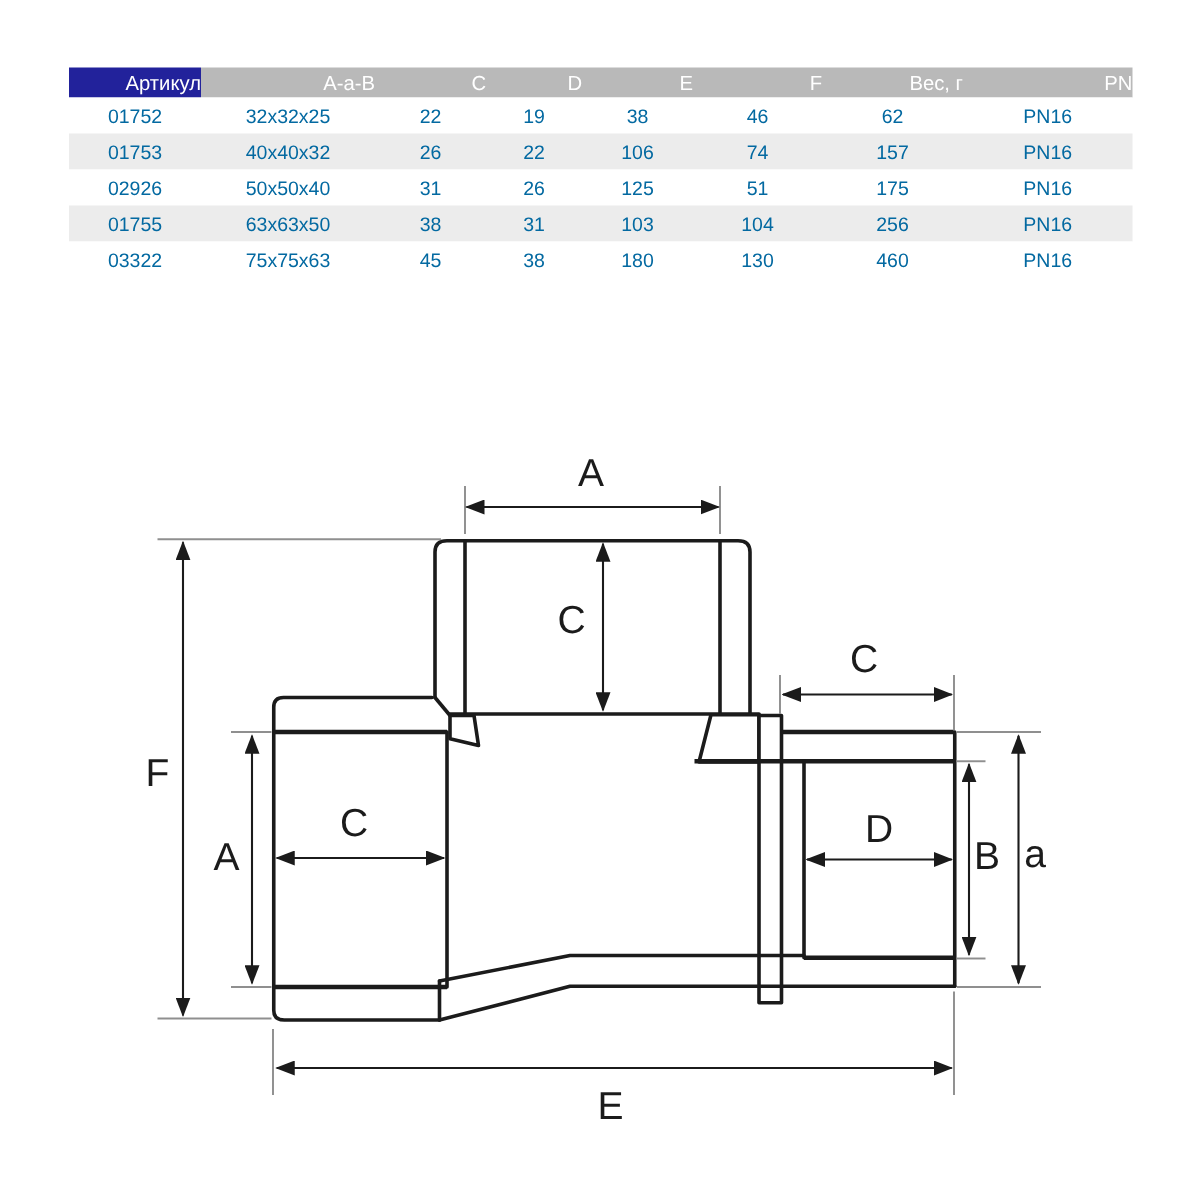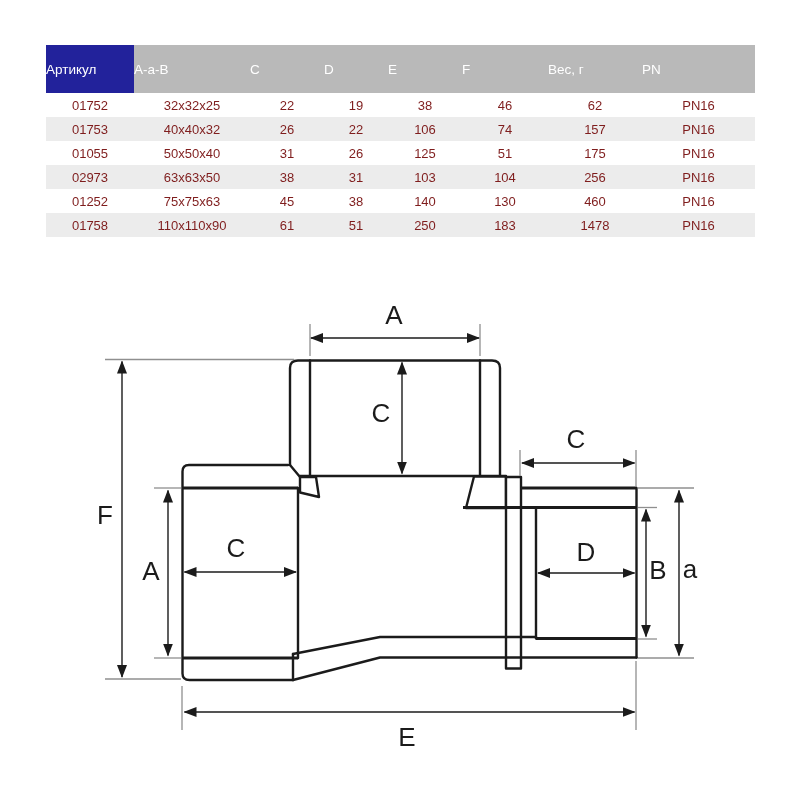--- a/index.html
+++ b/index.html
@@ -6,27 +6,27 @@
   .canvas {
     position:relative; width:800px; height:800px; background:#ffffff;
     font-family:"Liberation Sans", sans-serif; overflow:hidden;
   }
   
   .spec-table {
     position:absolute; left:46px; top:45px; width:709px;
     border-collapse:collapse; table-layout:fixed;
   }
   .spec-table th {
-    height:48px; font-size:13.5px; font-weight:normal;
+    height:20px; font-size:13.5px; font-weight:normal;
     color:#ffffff; background:var(--hdr-gray,#b9b9b9);
-    text-align:left; vertical-align:middle; padding:0;
+    text-align:right; vertical-align:middle; padding:0;
   }
   .spec-table th.first { background:var(--accent,#22229b); }
   .spec-table td {
-    height:24px; font-size:13px; color:#7f1d1d;
+    height:24px; font-size:13px; color:#0369a1;
     text-align:center; vertical-align:middle; padding:0;
     background:#ffffff;
   }
   .spec-table tr.alt td { background:var(--alt-row,#ececec);margin-top:43px; }
   
   .drawing { position:absolute; left:0; top:0; }
   .outline { stroke:#1b1b1b; stroke-width:2.4; fill:none; stroke-linejoin:round; stroke-linecap:round; }
   .thick   { stroke:#1b1b1b; stroke-width:3.1; fill:none; stroke-linecap:butt; }
   .dim     { stroke:#1b1b1b; stroke-width:1.4; fill:none; }
   .ext     { stroke:#8f8f8f; stroke-width:1.3; fill:none; }
@@ -76,57 +76,47 @@
         <td>01753</td>
         <td>40x40x32</td>
         <td>26</td>
         <td>22</td>
         <td>106</td>
         <td>74</td>
         <td>157</td>
         <td>PN16</td>
       </tr>
       <tr>
-        <td>01055</td>
+        <td>02926</td>
         <td>50x50x40</td>
         <td>31</td>
         <td>26</td>
         <td>125</td>
         <td>51</td>
         <td>175</td>
         <td>PN16</td>
       </tr>
       <tr class="alt">
-        <td>02973</td>
+        <td>01755</td>
         <td>63x63x50</td>
         <td>38</td>
         <td>31</td>
         <td>103</td>
         <td>104</td>
         <td>256</td>
         <td>PN16</td>
       </tr>
       <tr>
-        <td>01252</td>
+        <td>03322</td>
         <td>75x75x63</td>
         <td>45</td>
         <td>38</td>
-        <td>140</td>
+        <td>180</td>
         <td>130</td>
         <td>460</td>
-        <td>PN16</td>
-      </tr>
-      <tr class="alt">
-        <td>01758</td>
-        <td>110x110x90</td>
-        <td>61</td>
-        <td>51</td>
-        <td>250</td>
-        <td>183</td>
-        <td>1478</td>
         <td>PN16</td>
       </tr>
     </tbody>
   </table>
 
   <svg class="drawing" width="800" height="800" viewBox="0 0 800 800">
     <defs>
       <marker id="ah" markerWidth="13" markerHeight="10" refX="12" refY="5" orient="auto-start-reverse" markerUnits="userSpaceOnUse">
         <path d="M0,0 L13,5 L0,10 Z" fill="#1b1b1b"></path>
       </marker>

